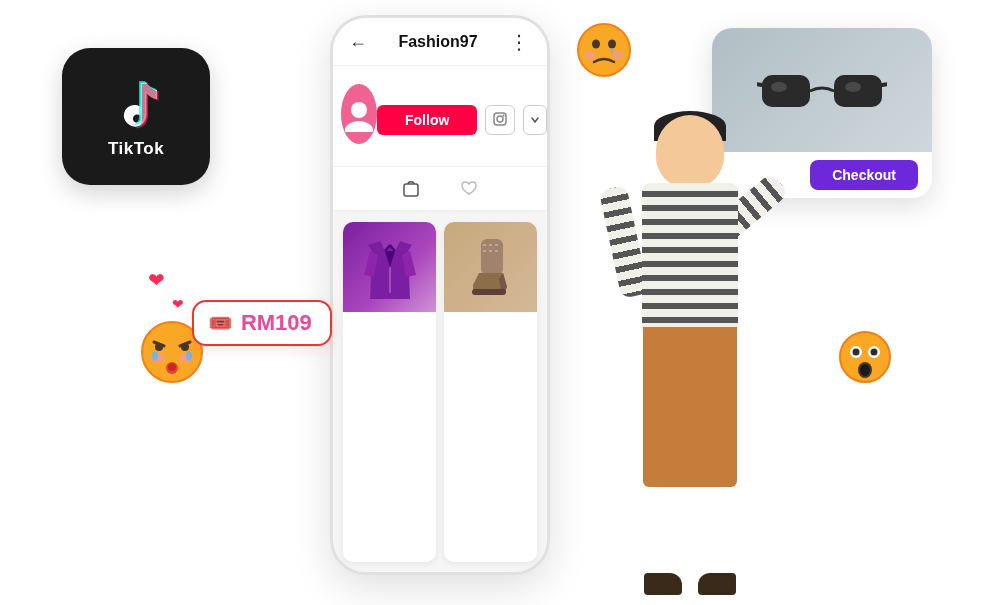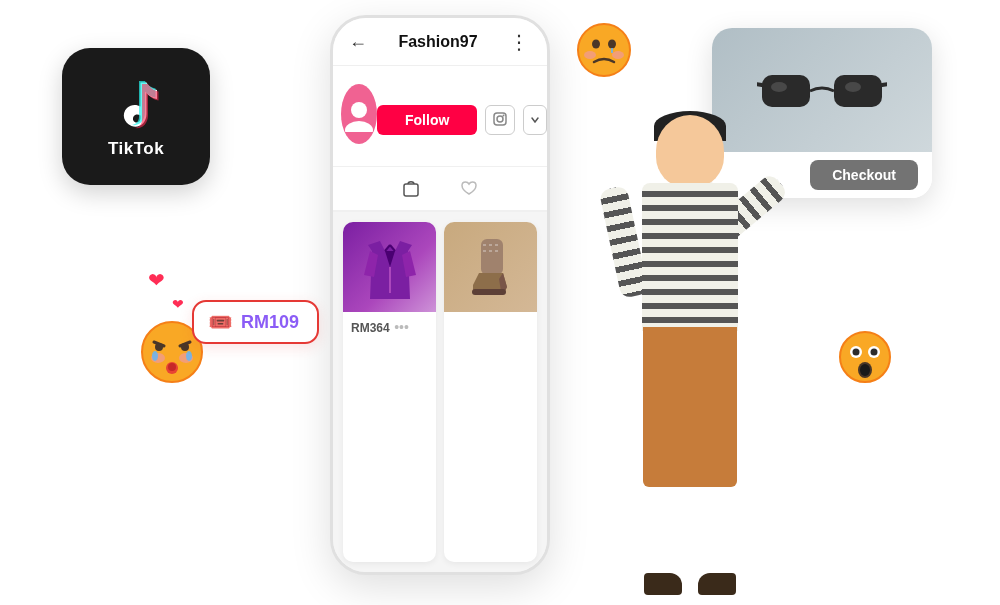--- a/index.html
+++ b/index.html
@@ -282,21 +282,21 @@
     }
 
     .checkout-btn-row {
       background: #fff;
       padding: 8px 14px;
       display: flex;
       justify-content: flex-end;
     }
 
     .checkout-btn {
-      background: #737373;
+      background: #6d28d9;
       color: #fff;
       border: none;
       border-radius: 8px;
       padding: 7px 22px;
       font-size: 14px;
       font-weight: 700;
       cursor: pointer;
     }
 
     
@@ -314,23 +314,23 @@
       box-shadow: 0 4px 14px rgba(229,57,53,0.13);
       z-index: 10;
     }
 
     .price-ticket-icon {
       font-size: 20px;
       color: #e53935;
     }
 
     .price-text {
-      font-size: 18px;
+      font-size: 22px;
       font-weight: 800;
-      color: #8b5cf6;
+      color: #ec4899;
     }
 
     
     .emoji {
       position: absolute;
       font-size: 52px;
       line-height: 1;
       user-select: none;
     }
 
@@ -565,24 +565,20 @@
               <line x1="25" y1="20" x2="30" y2="14" stroke="#4a0072" stroke-width="2"></line>
               <line x1="35" y1="20" x2="30" y2="14" stroke="#4a0072" stroke-width="2"></line>
 
               <path d="M10 20 L4 44 L14 46 L18 24" fill="#8e24aa"></path>
               <path d="M50 20 L56 44 L46 46 L42 24" fill="#8e24aa"></path>
 
               <line x1="30" y1="36" x2="30" y2="62" stroke="#ab47bc" stroke-width="2"></line>
             </svg>
           </div>
         </div>
-        <div class="product-info">
-          <span class="product-price">RM364</span>
-          <span class="product-dots"> •••</span>
-        </div>
       </div>
 
       <div class="product-card">
         <div class="product-img">
           <div class="product-img-boots">
             <svg class="boots-svg" viewBox="0 0 56 64">
 
               <rect x="18" y="4" width="22" height="36" rx="6" fill="#a0826d"></rect>
               <path d="M16 38 L40 38 L44 52 L42 56 L10 56 L10 50 Z" fill="#8d6e4a"></path>
               <path d="M40 38 L44 52 L42 56 L38 56 L36 44" fill="#795548"></path>

